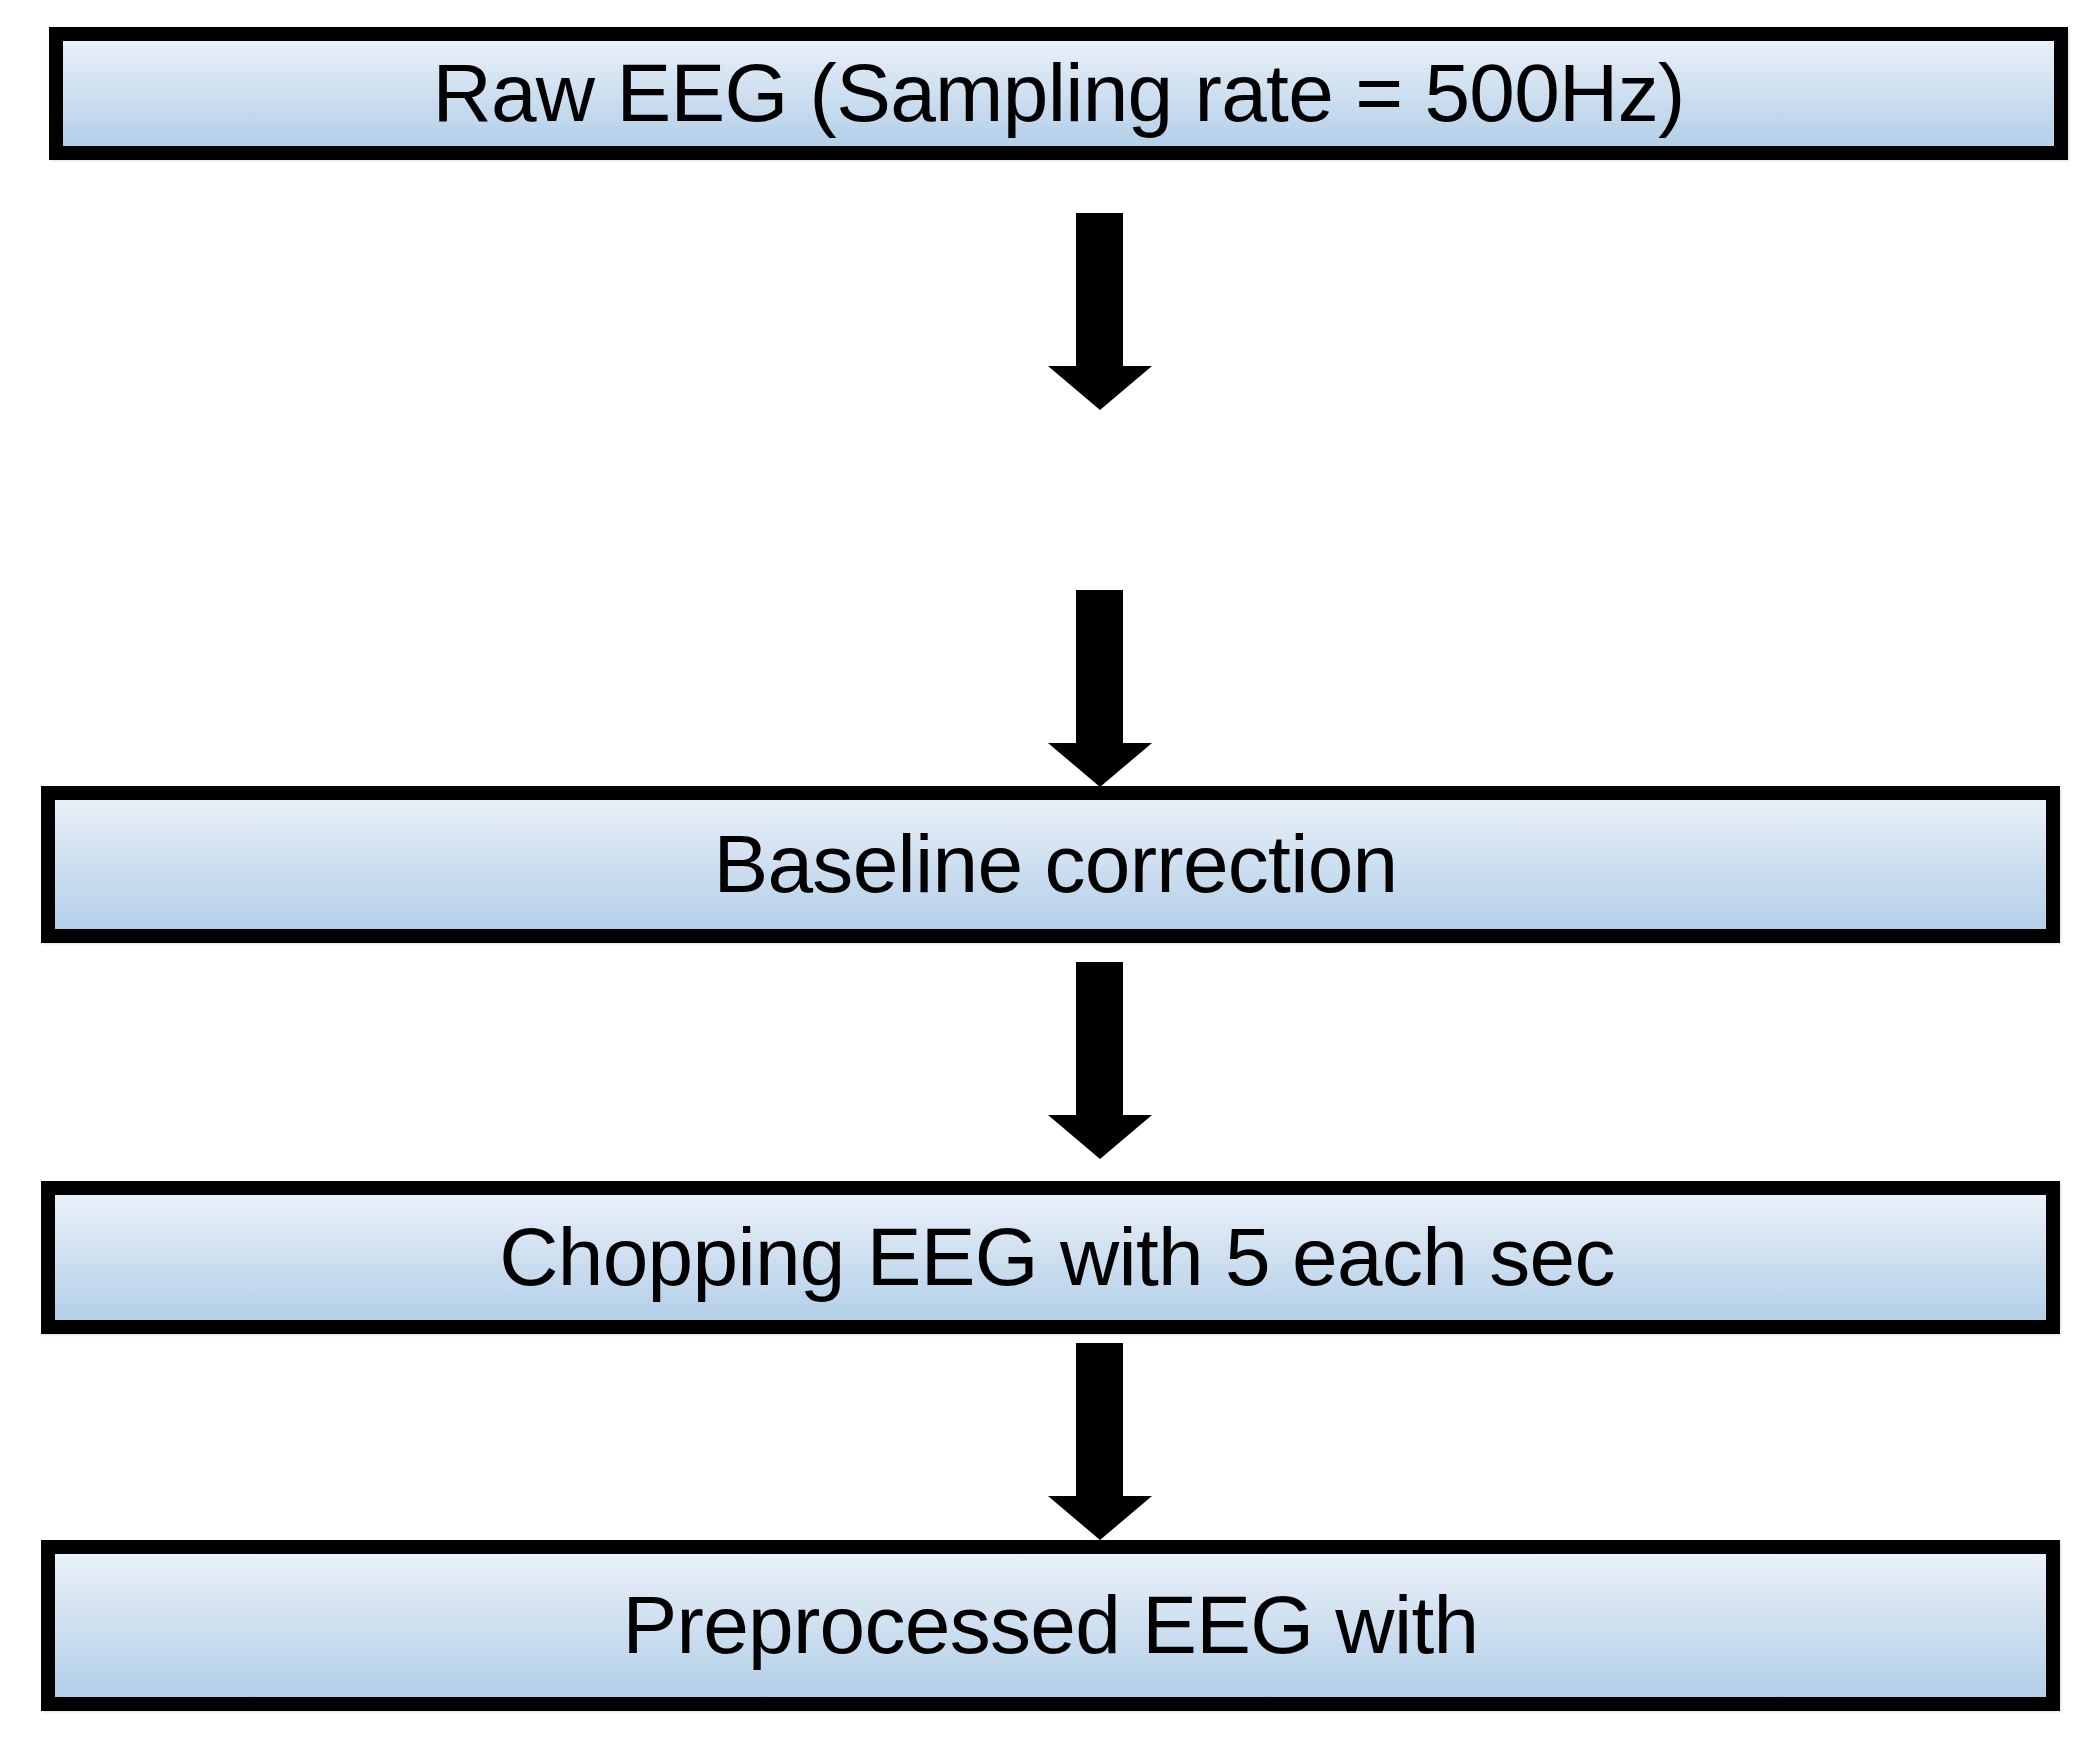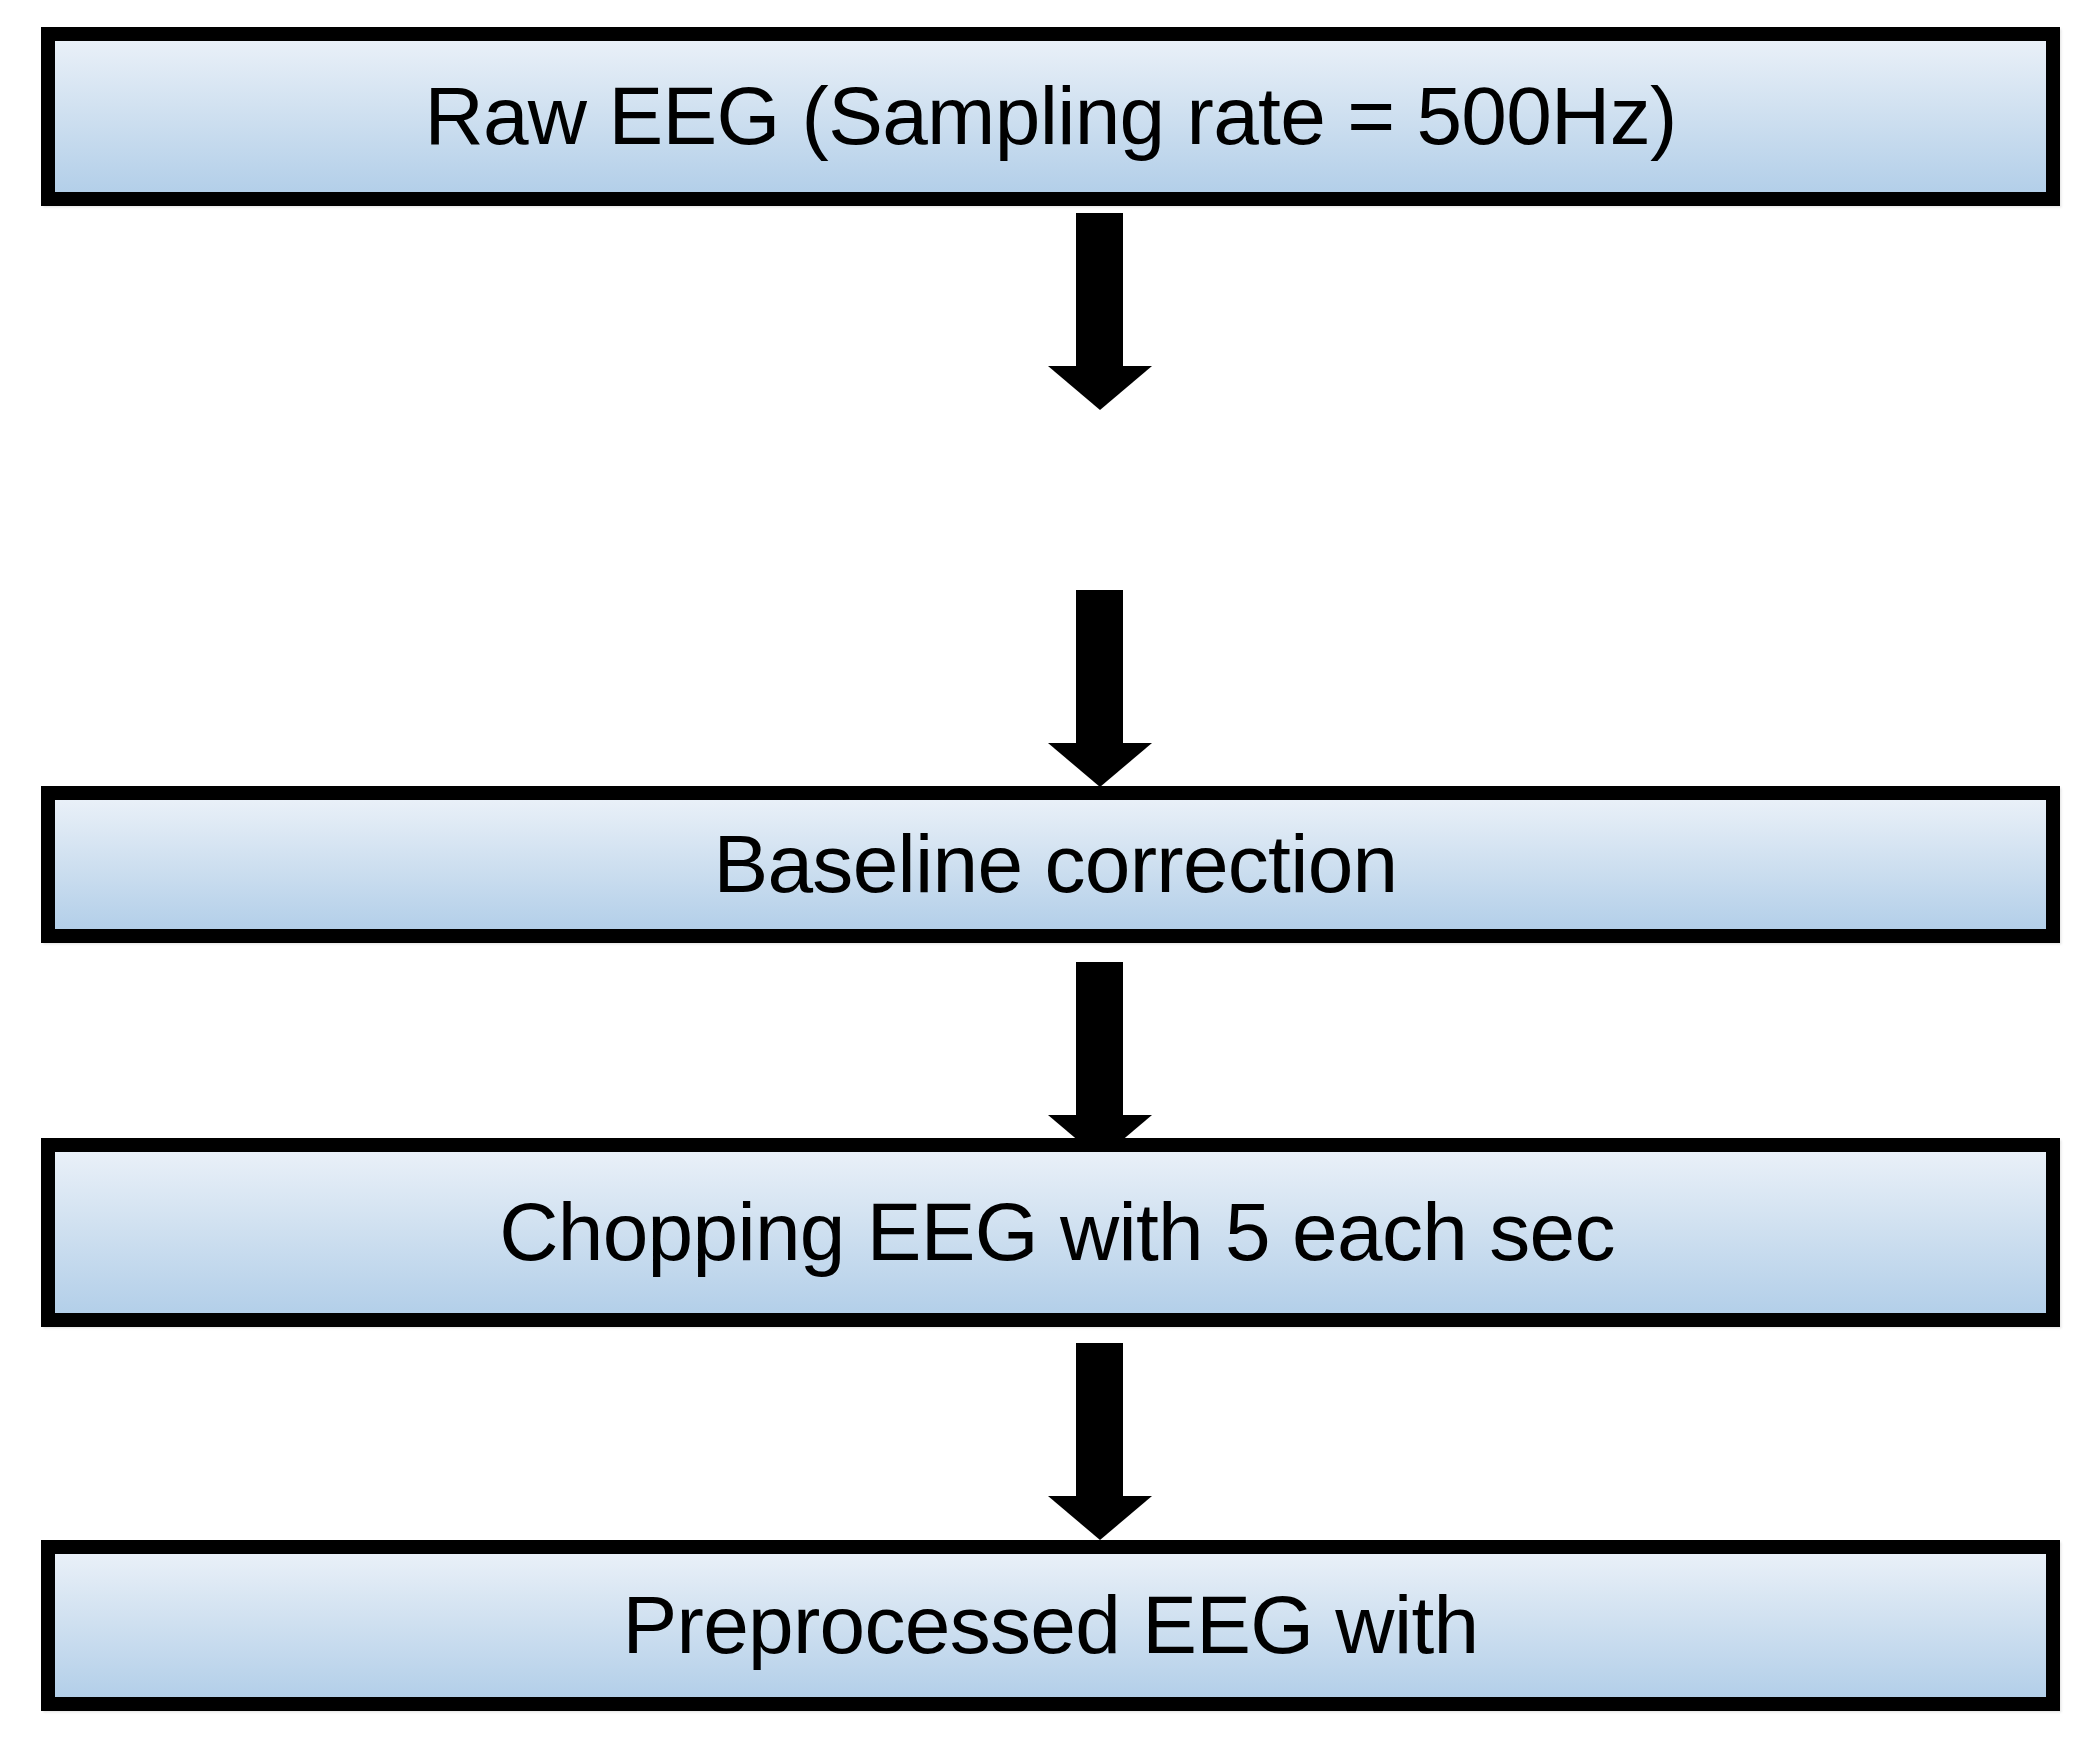--- a/index.html
+++ b/index.html
@@ -60,21 +60,21 @@
     border-left: 52px solid transparent;
     border-right: 52px solid transparent;
     border-top: 44px solid var(--arrow, #000000);
   }
 </style>
 </head>
 <body>
 
 <div class="canvas">
 
-  <div class="flow-box" style="top: 27px; height: 179px;">
+  <div class="flow-box" style="top: 27px; height: 133px; margin-left: 8px;">
     <span class="box-label">Raw EEG (Sampling rate = 500Hz)</span>
   </div>
 
   <div class="down-arrow" style="top: 213px;">
     <div class="arrow-shaft"></div>
     <div class="arrow-head"></div>
   </div>
 
 
   <div class="down-arrow" style="top: 590px;">
@@ -84,21 +84,21 @@
 
   <div class="flow-box" style="top: 786px; height: 157px; padding-left: 10px;">
     <span class="box-label">Baseline correction</span>
   </div>
 
   <div class="down-arrow" style="top: 962px;">
     <div class="arrow-shaft"></div>
     <div class="arrow-head"></div>
   </div>
 
-  <div class="flow-box" style="top: 1138px; height: 189px; padding-left: 13px;">
+  <div class="flow-box" style="top: 1181px; height: 153px; padding-left: 13px;">
     <span class="box-label">Chopping EEG with 5 each sec</span>
   </div>
 
   <div class="down-arrow" style="top: 1343px;">
     <div class="arrow-shaft"></div>
     <div class="arrow-head"></div>
   </div>
 
   <div class="flow-box" style="top: 1540px; height: 171px;">
     <span class="box-label">Preprocessed EEG with</span>

